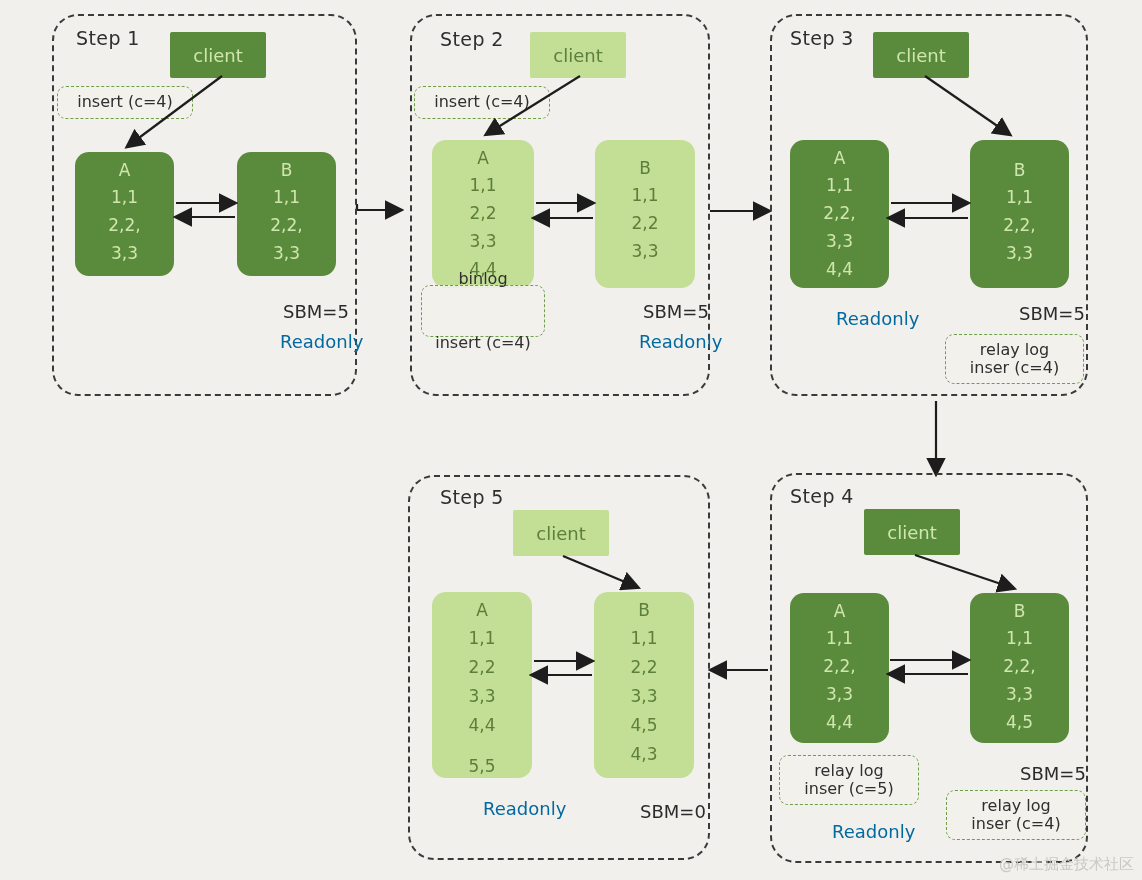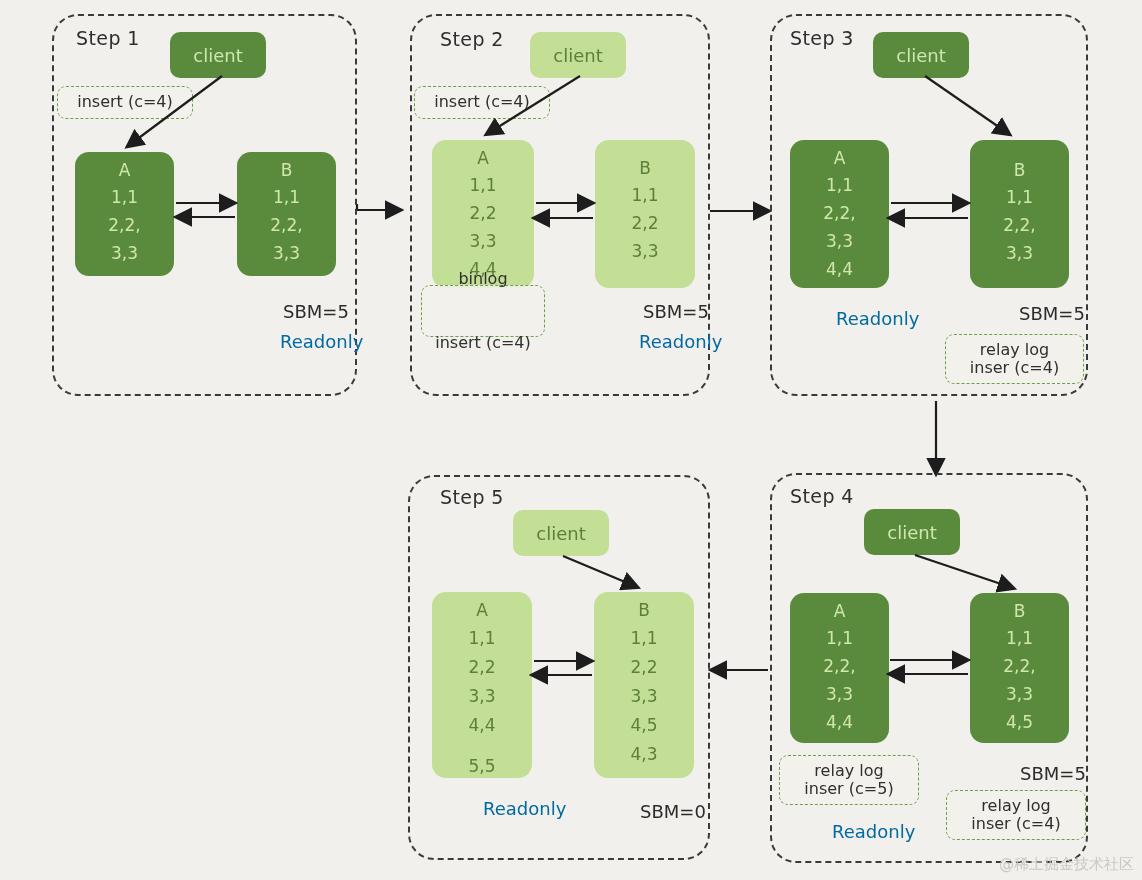--- a/index.html
+++ b/index.html
@@ -46,21 +46,21 @@
   .node.dark .node-line { color: #cfe7ad; }
   .node.light .node-line { color: #5d7f3c; }
   .node-line {
     font-size: 17px;
     font-family: "DejaVu Sans", sans-serif;
     white-space: nowrap;
   }
 
   .client {
     position: absolute;
-    border-radius: 10px;
+    border-radius: 2px;
     display: flex;
     align-items: center;
     justify-content: center;
     box-sizing: border-box;
   }
   .client.dark { background: #5a8a3c; }
   .client.light { background: #c3de95; }
   .client .client-label { font-size: 18px; font-family: "DejaVu Sans", sans-serif; white-space: nowrap; }
   .client.dark .client-label { color: #cfe7ad; }
   .client.light .client-label { color: #5d7f3c; }

